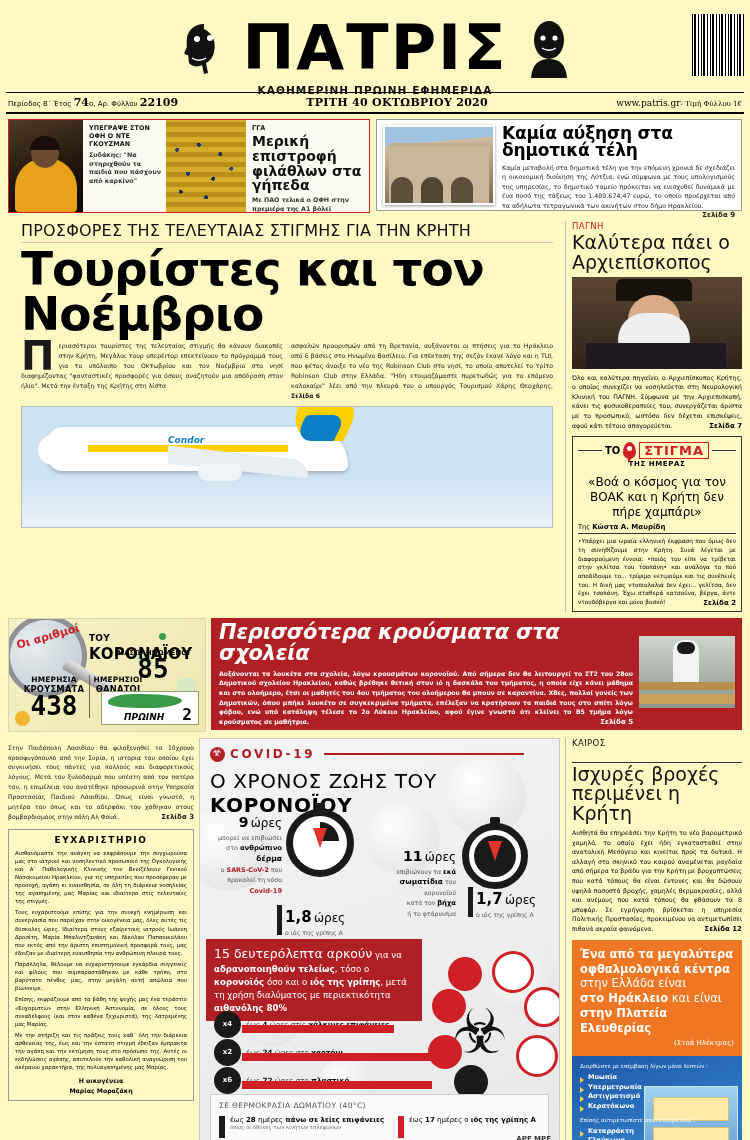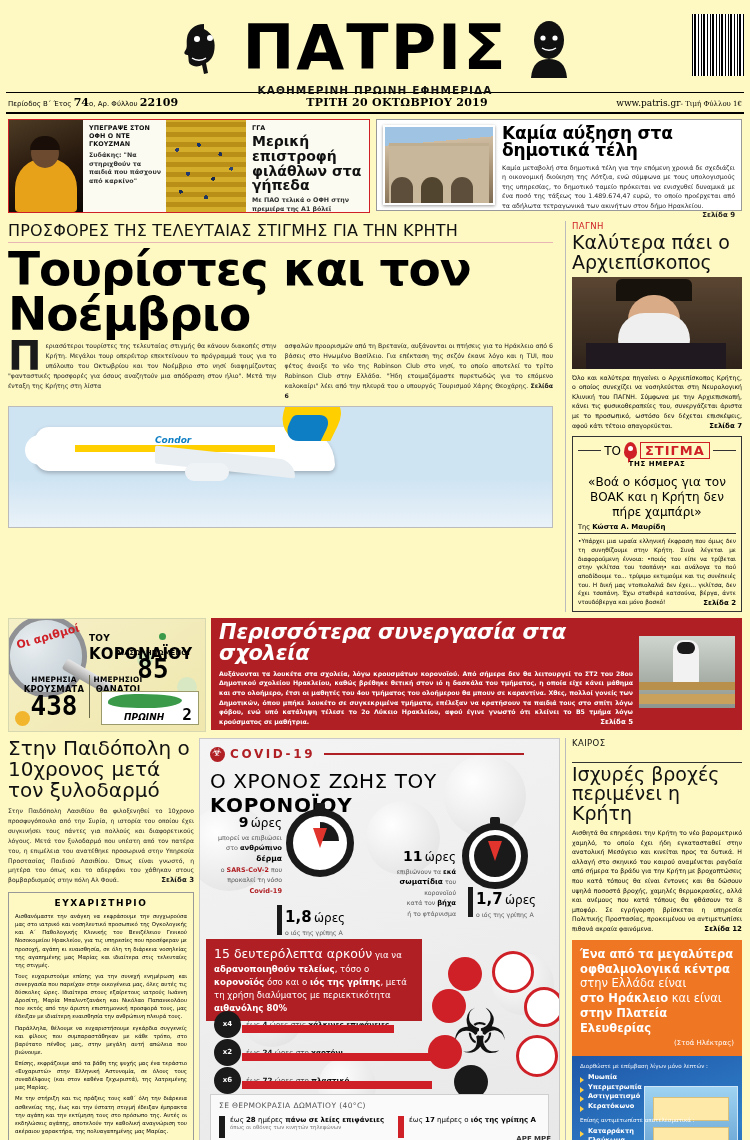--- a/index.html
+++ b/index.html
@@ -67,21 +67,21 @@
     border-top:3px solid #bfae90;}
   .mb-photo .arch{position:absolute;bottom:0;left:6px;width:22px;height:26px;background:#5c4e3b;border-radius:11px 11px 0 0;}
   .mb-photo .arch2{position:absolute;bottom:0;left:36px;width:22px;height:26px;background:#52452f;border-radius:11px 11px 0 0;}
   .mb-photo .arch3{position:absolute;bottom:0;left:66px;width:22px;height:26px;background:#5c4e3b;border-radius:11px 11px 0 0;}
   .mb-txt{flex:1;}
   .mb-head{font-size:17px;font-weight:700;line-height:1;letter-spacing:-.2px;}
   .mb-body{font-size:6.3px;line-height:1.5;margin-top:4px;color:#1c1c1c;text-align:justify;}
   .pageref{font-weight:700;font-size:7px;float:right;}
 
   
-  .lead-wrap{display:flex;gap:12px;padding:8px 8px 0 8px;}
+  .lead-wrap{display:flex;gap:12px;padding:8px 8px 0 21px;}
   .lead-left{flex:1;min-width:0;}
   .lead-kicker{font-size:16px;letter-spacing:.2px;color:#111;padding-bottom:2px;}
   .lead-kicker-rule{border-bottom:1.6px solid #e8b6b6;margin-bottom:3px;}
   .lead-head{font-size:47px;font-weight:700;line-height:.96;letter-spacing:-1px;color:#000;
     margin:2px 0 5px 0;}
   .lead-cols{display:flex;gap:8px;}
   .lead-col{flex:1;font-size:6.2px;line-height:1.62;text-align:justify;color:#1a1a1a;}
   .dropcap{float:left;font-size:40px;line-height:.72;font-weight:700;margin:1px 4px 0 0;}
   .lead-photo{margin-top:4px;height:120px;border:1px solid #bbb;position:relative;overflow:hidden;
     background:linear-gradient(180deg,#cfe4f3 0 60%,#eaf2f8);}
@@ -107,21 +107,21 @@
   .col-photo .beard{position:absolute;left:46px;top:36px;width:72px;height:56px;background:#efefef;border-radius:36px 36px 40px 40px;}
   .col-photo .faceo{position:absolute;left:56px;top:18px;width:52px;height:44px;background:#d9ab87;border-radius:26px 26px 20px 20px;}
   .col-photo .hat{position:absolute;left:44px;top:2px;width:76px;height:22px;background:#18120c;border-radius:6px 6px 0 0;}
   .col-photo .robe{position:absolute;left:14px;bottom:0;width:140px;height:26px;background:#20191f;}
   .col-body{font-size:6.2px;line-height:1.55;margin-top:4px;text-align:justify;}
 
   
   .stigma{border:1.3px solid #333;margin-top:6px;padding:5px 5px 4px 5px;}
   .stigma-top{display:flex;align-items:center;justify-content:center;gap:3px;}
   .stigma-top .l,.stigma-top .r{flex:1;border-top:1px solid #333;height:0;}
-  .stigma-to{font-size:12px;font-weight:400;}
+  .stigma-to{font-size:10px;font-weight:700;}
   .pin{width:13px;height:17px;background:#cf2027;border-radius:50% 50% 50% 50%/60% 60% 40% 40%;position:relative;}
   .pin:after{content:"";position:absolute;left:4px;top:4px;width:5px;height:5px;background:#fff;border-radius:50%;}
   .pin:before{content:"";position:absolute;left:4.5px;top:13px;border-left:2px solid #cf2027;border-top:6px solid #cf2027;border-right:2px solid transparent;border-bottom:2px solid transparent;}
   .stigma-word{border:1.4px solid #cf2027;color:#cf2027;font-weight:700;font-size:13px;padding:0 4px;letter-spacing:1px;}
   .stigma-day{text-align:center;font-size:7px;font-weight:700;letter-spacing:.6px;margin-top:1px;}
   .stigma-quote{text-align:center;font-size:12px;line-height:1.25;margin-top:7px;}
   .stigma-by{font-size:6.6px;border-bottom:1px solid #333;padding-bottom:2px;margin-top:3px;}
   .stigma-by b{font-size:7px;text-align:center;}
   .stigma-body{font-size:5.8px;line-height:1.5;margin-top:3px;text-align:justify;}
 
@@ -253,21 +253,21 @@
     <div class="barcode"></div>
   </div>
 
   <div class="mast-rule"></div>
   <div class="dateline">
     <div class="left">
       <span>Περίοδος Β΄ Έτος</span>
       <b>74</b><span>ο, Αρ. Φύλλου</span>
       <b>22109</b>
     </div>
-    <div class="mid">ΤΡΙΤΗ 20 ΟΚΤΩΒΡΙΟΥ 2019</div>
+    <div class="mid">ΤΡΙΤΗ 40 ΟΚΤΩΒΡΙΟΥ 2020</div>
     <div class="right">
       <span>www.patris.gr</span><small>- Τιμή Φύλλου 1€</small>
     </div>
   </div>
   <div class="rule-thick"></div>
 
   <div class="top-row">
     <div class="sportbox">
       <div class="sb-photo">
         <div class="jersey"></div>
@@ -400,39 +400,38 @@
       </div>
       <div class="crete">
         <div class="shape"></div>
         <div class="cl">ΠΡΩΙΝΗ</div>
         <div class="cv">2</div>
       </div>
     </div>
 
     <div class="school">
       <div class="school-l">
-        <h2>Περισσότερα συνεργασία στα σχολεία</h2>
+        <h2>Περισσότερα κρούσματα στα σχολεία</h2>
         <p>
           <span>Αυξάνονται τα λουκέτα στα σχολεία, λόγω κρουσμάτων κορονοϊού. Από σήμερα δεν θα λειτουργεί το ΣΤ2 του 28ου Δημοτικού σχολείου Ηρακλείου, καθώς βρέθηκε θετική στον ιό η δασκάλα του τμήματος, η οποία είχε κάνει μάθημα και στο ολοήμερο, έτσι οι μαθητές του 4ου τμήματος του ολοήμερου θα μπουν σε καραντίνα. Χθες, πολλοί γονείς των Δημοτικών, όπου μπήκε λουκέτο σε συγκεκριμένα τμήματα, επέλεξαν να κρατήσουν τα παιδιά τους στο σπίτι λόγω φόβου, ενώ υπό κατάληψη τέλεσε το 2ο Λύκειο Ηρακλείου, αφού έγινε γνωστό ότι κλείνει το Β5 τμήμα λόγω κρούσματος σε μαθήτρια.</span>
           <span class="pageref">Σελίδα 5</span>
         </p>
       </div>
       <div class="school-photo">
         <div class="worker"></div>
           <div class="mask"></div>
           <div class="desk2"></div>
           <div class="desk"></div>
       </div>
     </div>
   </div>
 
   <div class="main-row">
 
     <div class="mcol-l">
-      <div class="sec-head">Στην Παιδόπολη ο 10χρονος μετά τον ξυλοδαρμό</div>
       <div class="sec-body">
         <span>Στην Παιδόπολη Λασιθίου θα φιλοξενηθεί το 10χρονο προσφυγόπουλο από την Συρία, η ιστορία του οποίου έχει συγκινήσει τους πάντες για πολλούς και διαφορετικούς λόγους. Μετά τον ξυλοδαρμό που υπέστη από τον πατέρα του, η επιμέλεια του ανατέθηκε προσωρινά στην Υπηρεσία Προστασίας Παιδιού Λασιθίου. Όπως είναι γνωστό, η μητέρα του όπως και το αδερφάκι του χάθηκαν στους βομβαρδισμούς στην πόλη Αλ Φουά.</span>
         <span class="pageref">Σελίδα 3</span>
       </div>
 
       <div class="thanks">
         <h3>ΕΥΧΑΡΙΣΤΗΡΙΟ</h3>
         <p>Αισθανόμαστε την ανάγκη να εκφράσουμε την συγχωρούσα μας στο ιατρικό και νοσηλευτικό προσωπικό της Ογκολογικής και Α΄ Παθολογικής Κλινικής του Βενιζέλειου Γενικού Νοσοκομείου Ηρακλείου, για τις υπηρεσίες που προσέφεραν με προσοχή, αγάπη κι ευαισθησία, σε όλη τη διάρκεια νοσηλείας της αγαπημένης μας Μαρίας και ιδιαίτερα στις τελευταίες της στιγμές.</p>
         <p>Τους ευχαριστούμε επίσης για την συνεχή ενημέρωση και συνεργασία που παρείχαν στην οικογένεια μας, όλες αυτές τις δύσκολες ώρες. Ιδιαίτερα στους εξαίρετους ιατρούς Ιωάννη Δροσίτη, Μαρία Μπαλιντζανάκη και Νικόλαο Παπανικολάου που εκτός από την άριστη επιστημονική προσφορά τους, μας έδειξαν με ιδιαίτερη ευαισθησία την ανθρώπινη πλευρά τους.</p>
         <p>Παράλληλα, θέλουμε να ευχαριστήσουμε εγκάρδια συγγενείς και φίλους που συμπαραστάθηκαν με κάθε τρόπο, στο βαρύτατο πένθος μας, στην μεγάλη αυτή απώλεια που βιώνουμε.</p>

